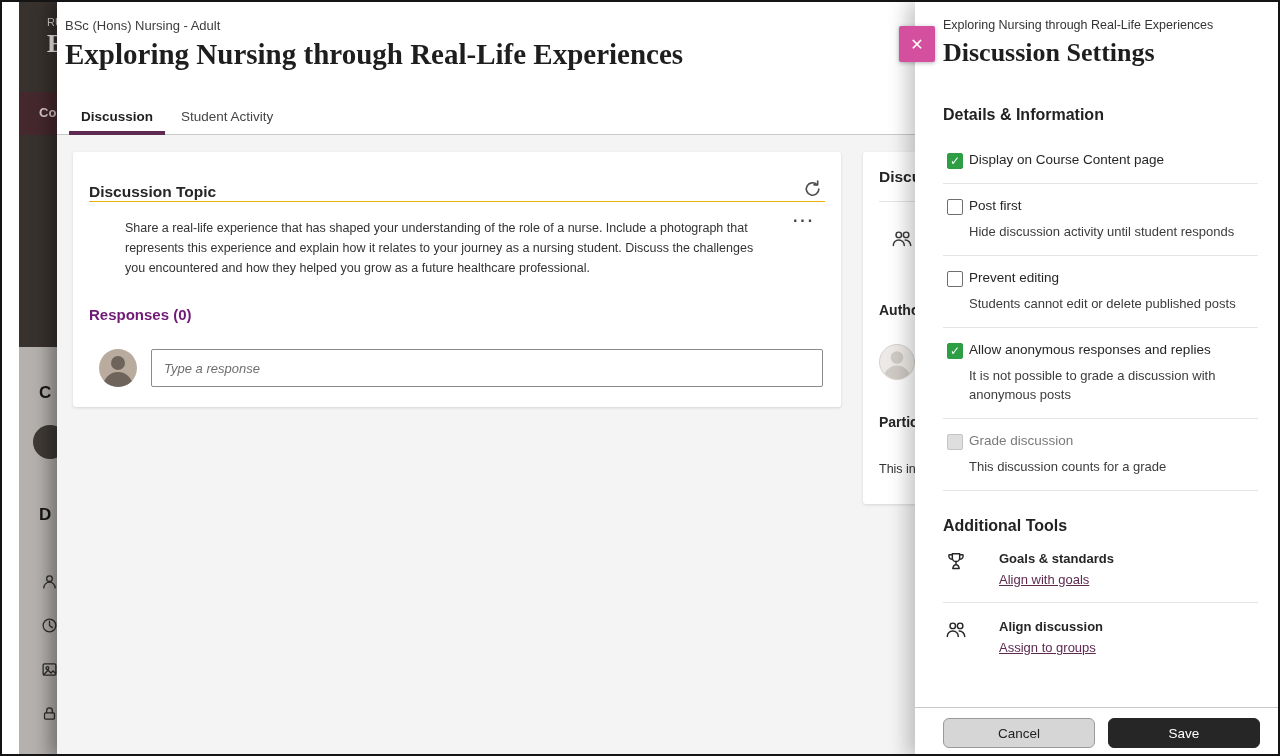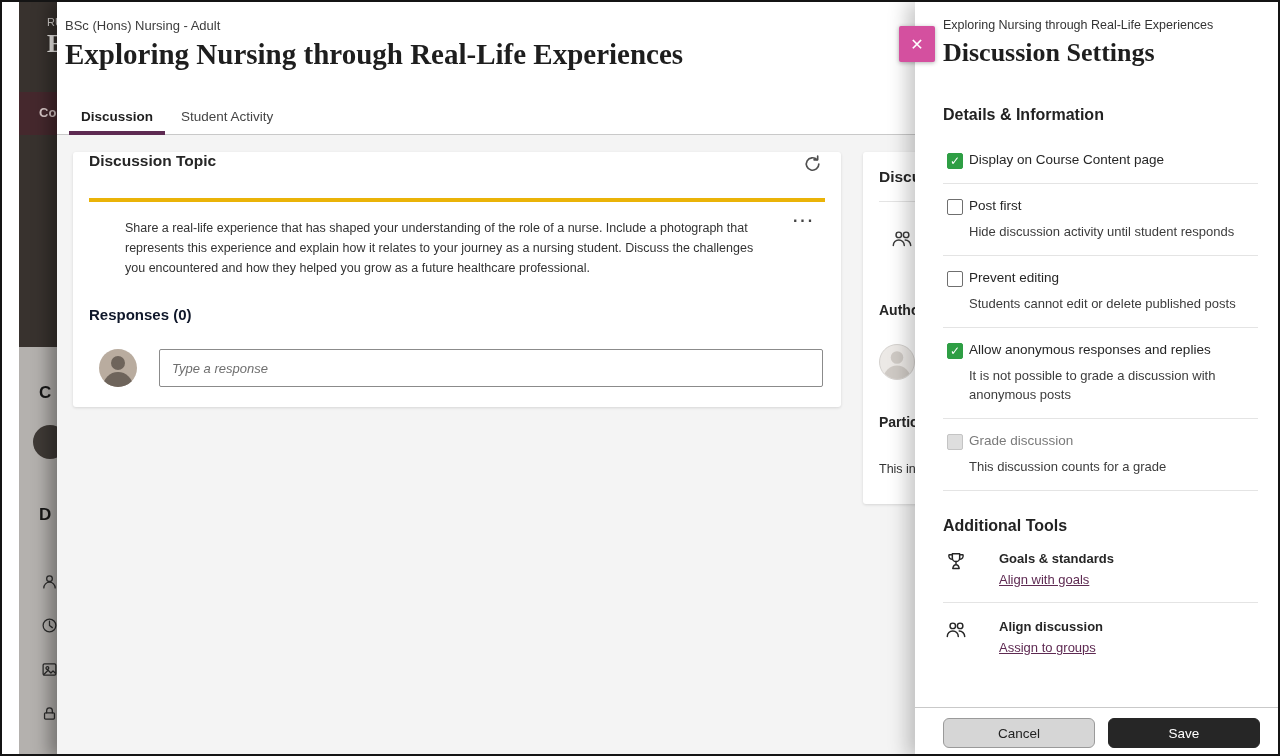--- a/index.html
+++ b/index.html
@@ -27,29 +27,29 @@
   .main-header{height:96px;padding:16px 0 0 8px;background:#fff}
   .crumb{font-size:13px;color:#3c3c3c}
   .page-title{font-family:"Liberation Serif","DejaVu Serif",serif;font-size:29px;font-weight:600;color:#1e1e1e;margin-top:5px;white-space:nowrap}
   .tabbar{height:37px;border-bottom:1px solid #c9c9c9;display:flex;align-items:stretch;padding-left:10px;background:#fff}
   .tab{padding:0 14px;display:flex;align-items:center;font-size:13.5px;color:#454545;position:relative;cursor:pointer}
   .tab.active{font-weight:700;color:#1f1f1f}
   .tab.active::after{content:"";position:absolute;left:2px;right:2px;bottom:-1px;height:4px;background:#5e2a52}
   .content{position:absolute;top:133px;left:0;right:0;bottom:0;background:#f4f4f4}
   
   .topic-card{position:absolute;left:16px;top:17px;width:768px;background:#fff;border-radius:3px;box-shadow:0 1px 3px rgba(0,0,0,.12);padding:0 16px 2px 16px}
-  .card-head{height:50px;display:flex;align-items:flex-start;justify-content:space-between;border-bottom:4px solid #eab308}
+  .card-head{height:50px;display:flex;align-items:flex-end;justify-content:space-between;border-bottom:1px solid #eab308}
   .card-title{font-size:15.5px;font-weight:600;color:#262626}
   .icon-btn{background:none;border:none;cursor:pointer;padding:2px;display:flex;align-items:center}
   .icon-btn svg{width:20px;height:20px;stroke:#4f4f4f;fill:none;stroke-width:2;stroke-linecap:round;stroke-linejoin:round}
   .topic-body{position:relative;padding:16px 70px 4px 36px}
   .topic-text{font-size:12.5px;line-height:20px;color:#333;max-width:645px}
   .kebab{position:absolute;right:10px;top:10px;font-size:16px;font-weight:700;letter-spacing:2px;color:#444;background:none;border:none;cursor:pointer}
-  .resp-head{font-size:15px;font-weight:700;color:#0f172a;margin-top:24px}
-  .resp-row{display:flex;align-items:center;gap:22px;margin:26px 0 0 10px;padding-bottom:18px}
+  .resp-head{font-size:15px;font-weight:700;color:#701a75;margin-top:24px}
+  .resp-row{display:flex;align-items:center;gap:14px;margin:26px 0 0 10px;padding-bottom:18px}
   .avatar{border-radius:50%;overflow:hidden;flex:none;position:relative}
   .resp-avatar{width:38px;height:38px;background:#b9ac9f}
   .avatar svg{position:absolute;left:0;top:0;width:100%;height:100%}
   .resp-input{flex:1;height:38px;border:1px solid #8b8b8b;border-radius:2px;padding:0 12px;font-size:13px;background:#fff;margin-right:2px;color:#444}
   .resp-input::placeholder{color:#6f6f6f;font-style:italic}
   
   .side-card{position:absolute;left:806px;top:17px;width:260px;min-height:352px;background:#fff;border-radius:3px;box-shadow:0 1px 3px rgba(0,0,0,.12);padding:0 16px}
   .side-head{height:50px;line-height:50px;font-size:15.5px;font-weight:600;color:#262626;border-bottom:1px solid #e4e4e4;white-space:nowrap}
   .side-icon{margin:26px 0 0 12px;width:22px;height:22px}
   .side-icon svg{width:22px;height:22px;stroke:#3a3a3a;fill:none;stroke-width:1.6;stroke-linecap:round;stroke-linejoin:round}

